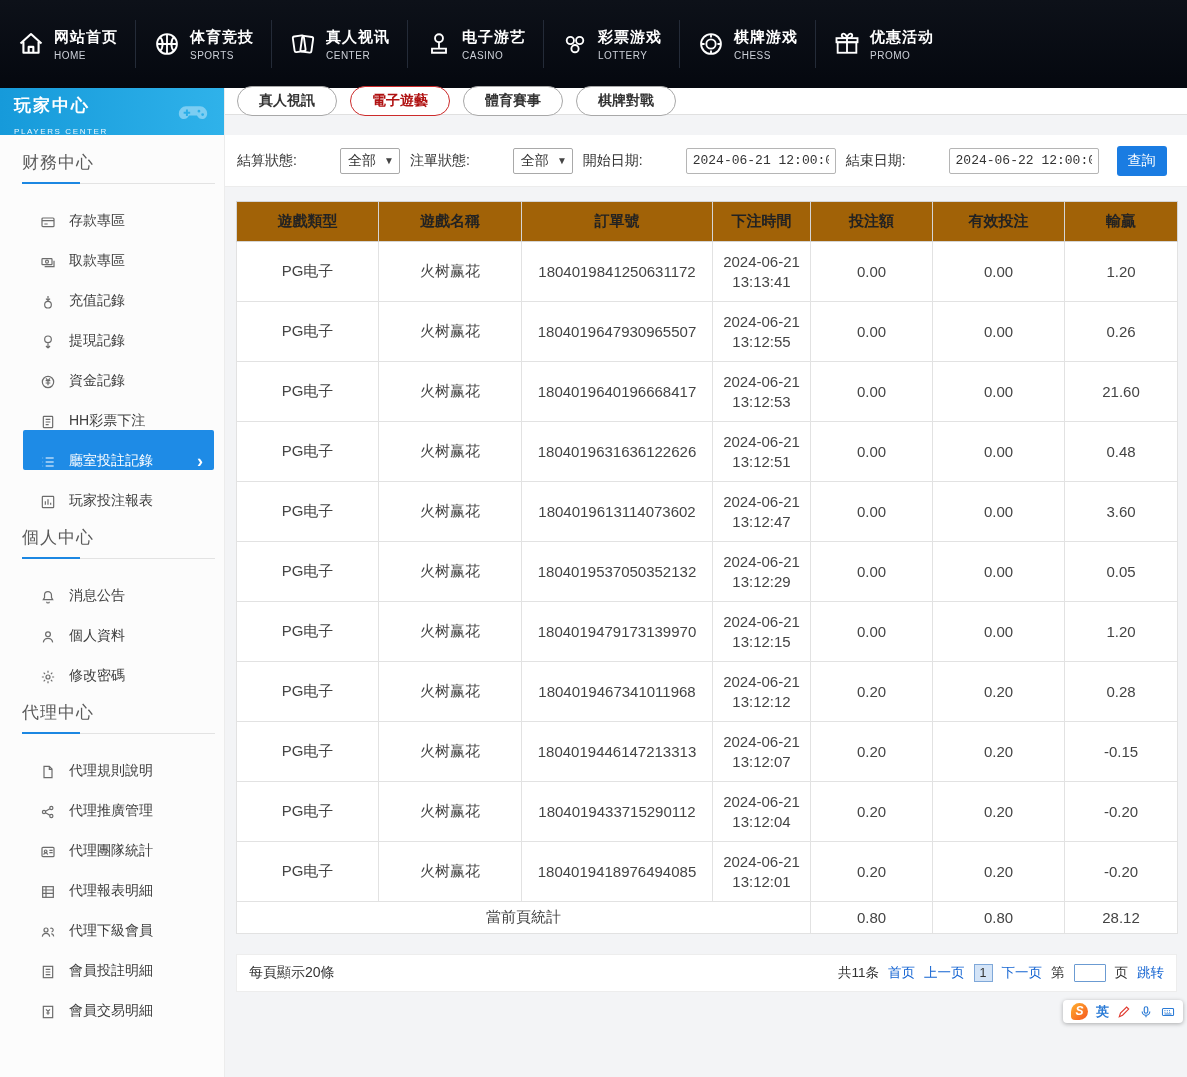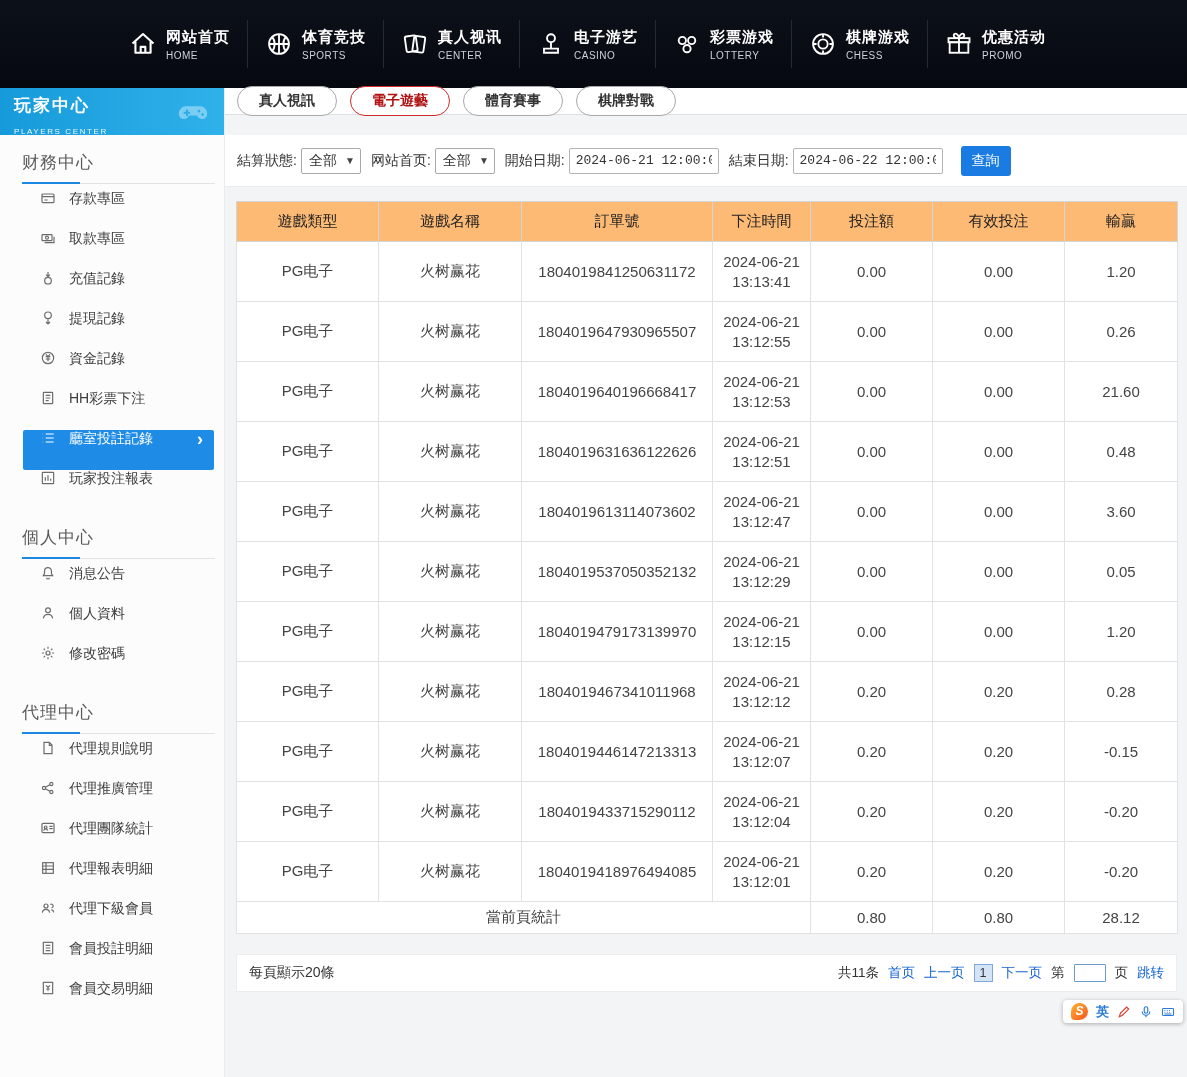--- a/index.html
+++ b/index.html
@@ -9,21 +9,21 @@
     background:#f3f4f6;
     font-family:"Liberation Sans","DejaVu Sans",sans-serif;
     color:#333;
   }
   .icn svg { width:100%; height:100%; display:block; }
 
   
   .topnav {
     height:88px; width:100%;
     background:linear-gradient(180deg,#0d1119,#05080f);
-    display:flex; align-items:center; padding-left:112px;
+    display:flex; align-items:center; 
   }
   .nav-item { display:flex; align-items:center; gap:9px; padding:0 17px; height:48px; cursor:pointer; }
   .nav-item:not(:first-child){ border-left:1px solid #242b38; }
   .nav-icon { width:28px; height:28px; color:#fff; flex:none; }
   .nav-zh { font-size:15px; font-weight:bold; color:#fff; letter-spacing:1px; white-space:nowrap; }
   .nav-en { font-size:10px; color:#cdd1d9; letter-spacing:.5px; margin-top:3px; }
 
   
   .sidebar { position:absolute; top:88px; left:0; width:225px; bottom:0; background:#fcfcfc; border-right:1px solid #ececec; }
   .sidebar-header {
@@ -35,21 +35,21 @@
   .sb-pad { position:absolute; right:14px; top:7px; width:34px; height:34px; color:#bfe7fb; opacity:.55; }
 
   .section-heading {
     margin:16px 10px 0 22px; width:193px; padding-bottom:9px;
     font-size:17px; color:#5a5a5a; letter-spacing:1px;
     border-bottom:1px solid #e3e3e3; position:relative;
   }
   .section-heading::after { content:""; position:absolute; left:0; bottom:-1px; width:58px; height:2px; background:#1c87e2; }
   .side-items { margin:6px 0 2px; }
   .side-item {
-    height:40px; display:flex; align-items:flex-start; gap:13px;
+    height:40px; display:flex; align-items:flex-end; gap:13px;
     margin:0 10px 0 23px; padding-left:17px;
     font-size:14px; color:#3d3d3d; cursor:pointer; border-radius:2px;
   }
   .s-icn { width:16px; height:16px; color:#6c6c6c; flex:none; }
   .side-item.active { background:#1e8be6; color:#fff; }
   .side-item.active .s-icn { color:#fff; }
   .chev { margin-left:auto; margin-right:11px; font-size:18px; line-height:1; font-weight:bold; }
 
   
   .main { margin-left:225px; min-height:989px; background:#f3f4f6; }
@@ -58,37 +58,37 @@
     border:1px solid #a8a8a8; border-radius:16px; background:#fff;
     padding:6px 21px; font-size:14px; font-weight:bold; color:#333;
     font-family:inherit; cursor:pointer; line-height:1.1;
   }
   .tab.active { border-color:#cc2b2b; color:#b01111; }
 
   .filterbar {
     margin-top:20px; background:#fff; height:52px; border-bottom:1px solid #ececec;
     display:flex; align-items:center; padding-left:12px; font-size:14px; color:#333;
   }
-  .fgroup { display:flex; align-items:center; margin-right:10px; }
+  .fgroup { display:flex; align-items:center; margin-right:10px;gap:39px; }
   .flabel { margin-right:4px; white-space:nowrap; }
   .fselect {
     border:1px solid #a9a9a9; height:26px; min-width:60px; background:#fff;
     display:inline-flex; align-items:center; justify-content:space-between;
     padding:0 5px 0 7px; gap:7px; cursor:pointer; border-radius:2px;
   }
   .caret { font-size:10px; color:#444; }
   .fdate { width:150px; height:26px; border:1px solid #b5b5b5; padding:0 6px; font-size:13px; color:#333; font-family:Liberation Mono, monospace; border-radius:2px; }
   .search-btn {
     width:50px; height:30px; margin-left:8px; background:#1a7ce2; color:#fff;
     border:none; border-radius:3px; font-size:14px; font-family:inherit; cursor:pointer;
   }
 
   .table-wrap { margin:14px 10px 0 11px; }
   table { width:941px; border-collapse:collapse; table-layout:fixed; background:#fff; border:1px solid #c8c8c8; }
-  th { background:#fdba74; height:40px; font-weight:normal; font-size:15px; color:#222; border:1px solid #d5d5d5; }
+  th { background:#a16207; height:40px; font-weight:bold; font-size:15px; color:#222; border:1px solid #d5d5d5; }
   td { height:60px; text-align:center; font-size:15px; color:#444; border:1px solid #e2e2e2; padding:2px; }
   tr.sum td { height:32px; }
   .tline { line-height:20px; }
 
   .footerbar {
     margin:20px 10px 0 11px; background:#fff; height:38px;
     display:flex; align-items:center; justify-content:space-between;
     padding:0 12px; border:1px solid #ededed; font-size:14px; color:#333;
   }
   .pager { display:flex; align-items:center; gap:9px; font-size:13.5px; }
@@ -402,21 +402,21 @@
 
   <div class="filterbar">
     <div class="fgroup">
       <span class="flabel">結算狀態:</span>
       <div class="fselect">
         <span>全部</span>
         <span class="caret">▼</span>
       </div>
     </div>
     <div class="fgroup">
-      <span class="flabel">网站首页:</span>
+      <span class="flabel">注單狀態:</span>
       <div class="fselect">
         <span>全部</span>
         <span class="caret">▼</span>
       </div>
     </div>
     <div class="fgroup">
       <span class="flabel">開始日期:</span>
       <input class="fdate" value="2024-06-21 12:00:00" style="">
     </div>
     <div class="fgroup">

